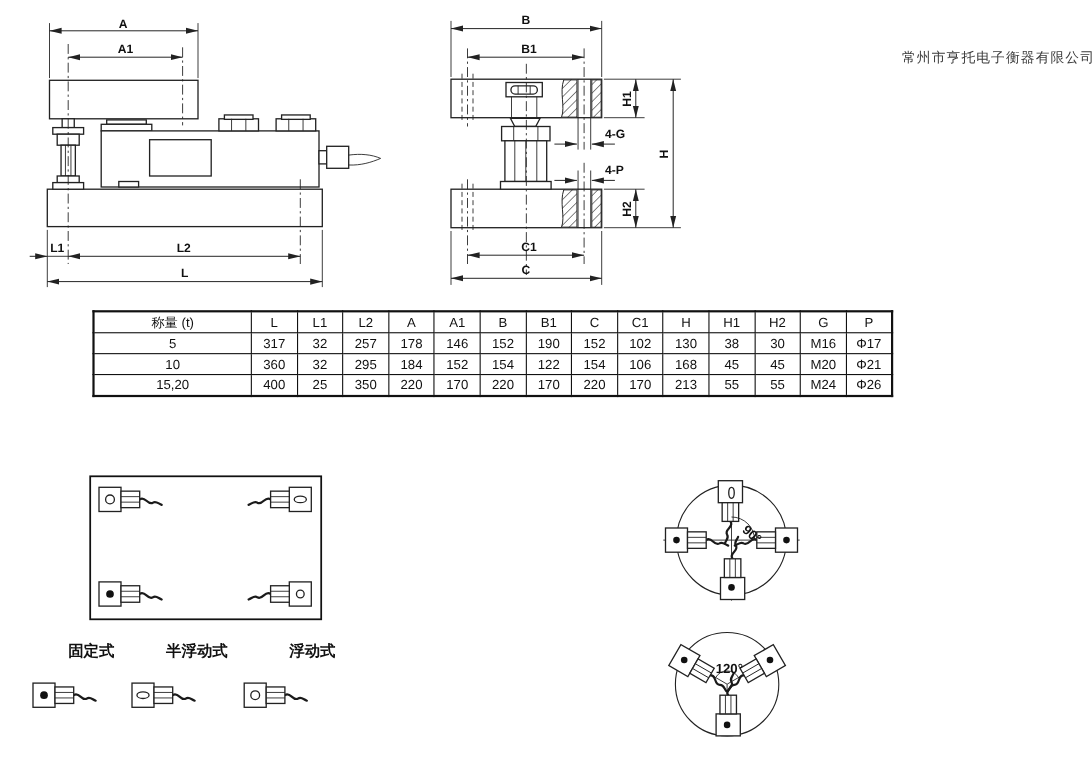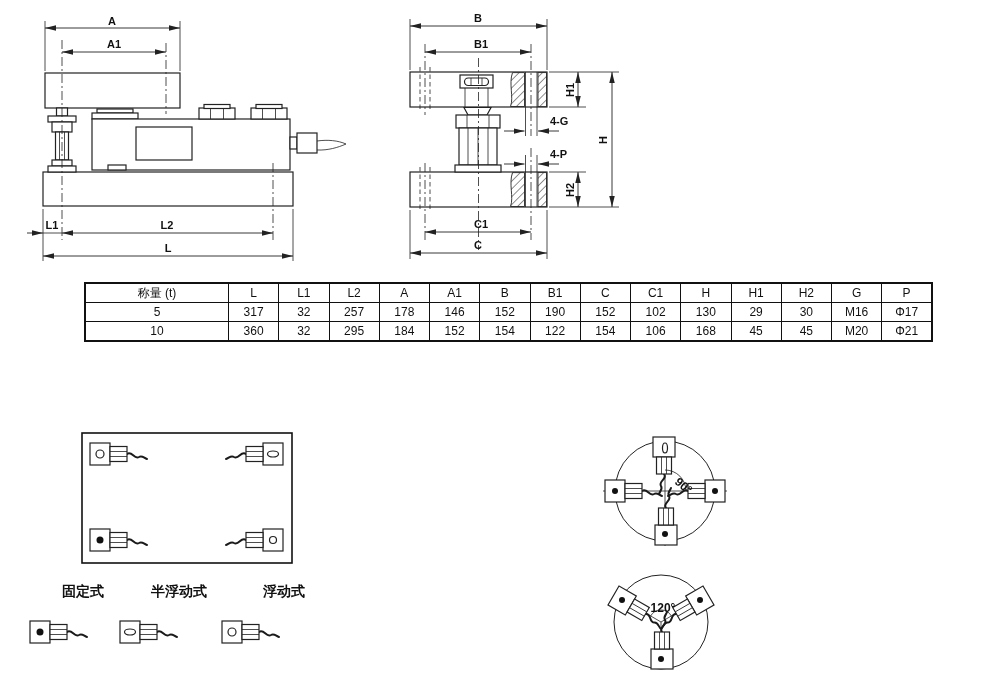--- a/index.html
+++ b/index.html
@@ -19,21 +19,21 @@
   .hatch{fill:url(#hat);stroke:#222;stroke-width:0.9;}
   .o  {fill:#fff;stroke:#222;stroke-width:1.2;}
   .cable{fill:none;stroke:#1a1a1a;stroke-width:2;stroke-linecap:round;}
   .dim{font:bold 11px "Liberation Sans",sans-serif;fill:#111;}
   .ang{font:bold 12px "Liberation Sans",sans-serif;fill:#111;}
   .mark{fill:#111;}
   .markh{fill:#fff;stroke:#222;stroke-width:1.2;}
   
   .company{position:absolute;left:820px;top:44px;width:170px;
            font:12.5px "Liberation Serif",serif;color:#3a3a3a;letter-spacing:1px;white-space:nowrap;}
-  .spec-table{position:absolute;left:84px;top:282px;width:849px;border-collapse:collapse;
+  .spec-table{position:absolute;left:84px;top:282px;width:728px;border-collapse:collapse;
               table-layout:fixed;font:12px "Liberation Sans",sans-serif;color:#111;
               border:2px solid #111;}
   .spec-table th,.spec-table td{border:1px solid #111;height:18px;padding:0;text-align:center;
               font-weight:normal;overflow:hidden;white-space:nowrap;}
   .spec-table th:first-child,.spec-table td:first-child{width:142px;}
   .mtype{position:absolute;top:583px;font:bold 14px "Liberation Sans",sans-serif;color:#111;white-space:nowrap;margin-left:39px;}
 </style>
 </head>
 <body>
 
@@ -257,20 +257,21 @@
     <use href="#cellsym" transform="translate(703,586) rotate(-30) scale(-1,1)"></use>
     <use href="#cellsym" transform="translate(651,669) rotate(-90)"></use>
     <circle class="mark" cx="622" cy="600" r="3"></circle>
     <circle class="mark" cx="700" cy="600" r="3"></circle>
     <circle class="mark" cx="661" cy="659" r="3"></circle>
     <path class="ol2" d="M650.6,616 A12,12 0 0 1 671.4,616"></path>
     <text class="ang" x="663" y="612" text-anchor="middle">120°</text>
   </g>
 </svg>
 
+<div class="company">常州市亨托电子衡器有限公司</div>
 
 <table class="spec-table">
   <thead>
         <tr>
           <th>称量 (t)</th>
           <th>L</th>
           <th>L1</th>
           <th>L2</th>
           <th>A</th>
           <th>A1</th>
@@ -291,21 +292,21 @@
           <td>317</td>
           <td>32</td>
           <td>257</td>
           <td>178</td>
           <td>146</td>
           <td>152</td>
           <td>190</td>
           <td>152</td>
           <td>102</td>
           <td>130</td>
-          <td>29</td>
+          <td>38</td>
           <td>30</td>
           <td>M16</td>
           <td>Φ17</td>
         </tr>
         <tr>
           <td>10</td>
           <td>360</td>
           <td>32</td>
           <td>295</td>
           <td>184</td>
@@ -313,20 +314,37 @@
           <td>154</td>
           <td>122</td>
           <td>154</td>
           <td>106</td>
           <td>168</td>
           <td>45</td>
           <td>45</td>
           <td>M20</td>
           <td>Φ21</td>
         </tr>
+        <tr>
+          <td>15,20</td>
+          <td>400</td>
+          <td>25</td>
+          <td>350</td>
+          <td>220</td>
+          <td>170</td>
+          <td>220</td>
+          <td>170</td>
+          <td>220</td>
+          <td>170</td>
+          <td>213</td>
+          <td>55</td>
+          <td>55</td>
+          <td>M24</td>
+          <td>Φ26</td>
+        </tr>
       </tbody>
 </table>
 
 <div class="mtype" style="left:23px">固定式</div>
 <div class="mtype" style="left:112px">半浮动式</div>
 <div class="mtype" style="left:224px">浮动式</div>
 
 </div>
 
 </body></html>

